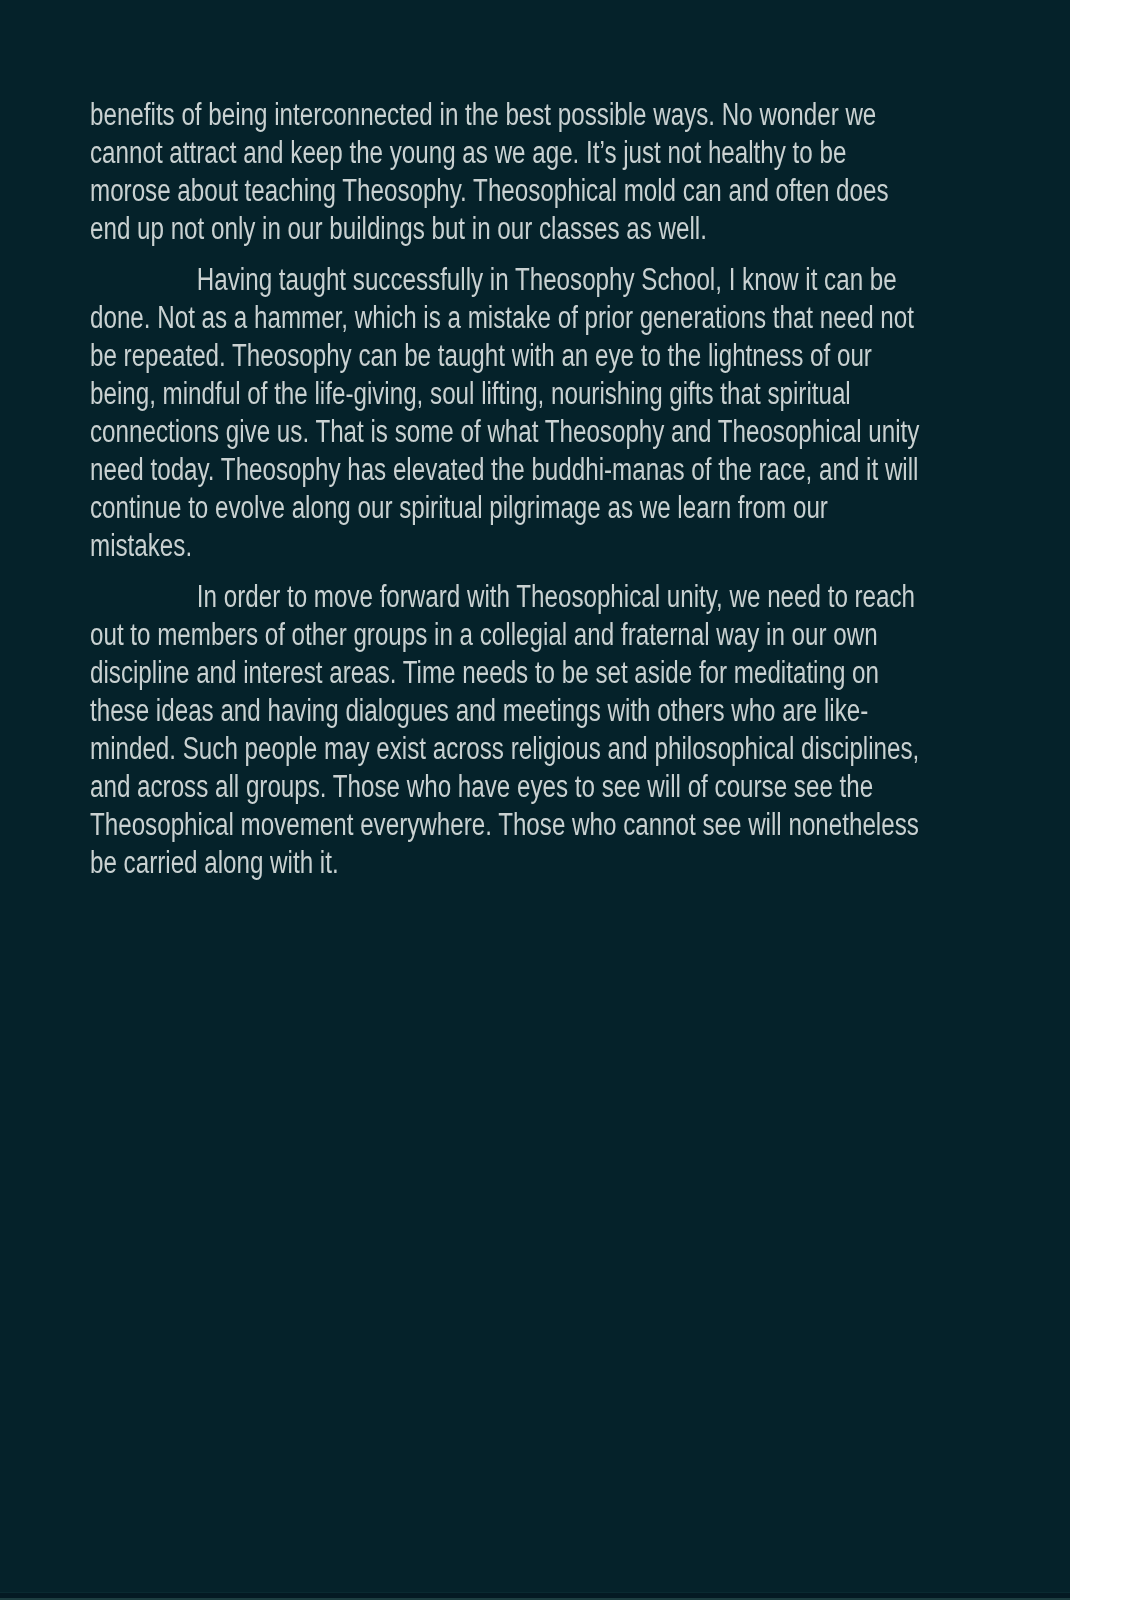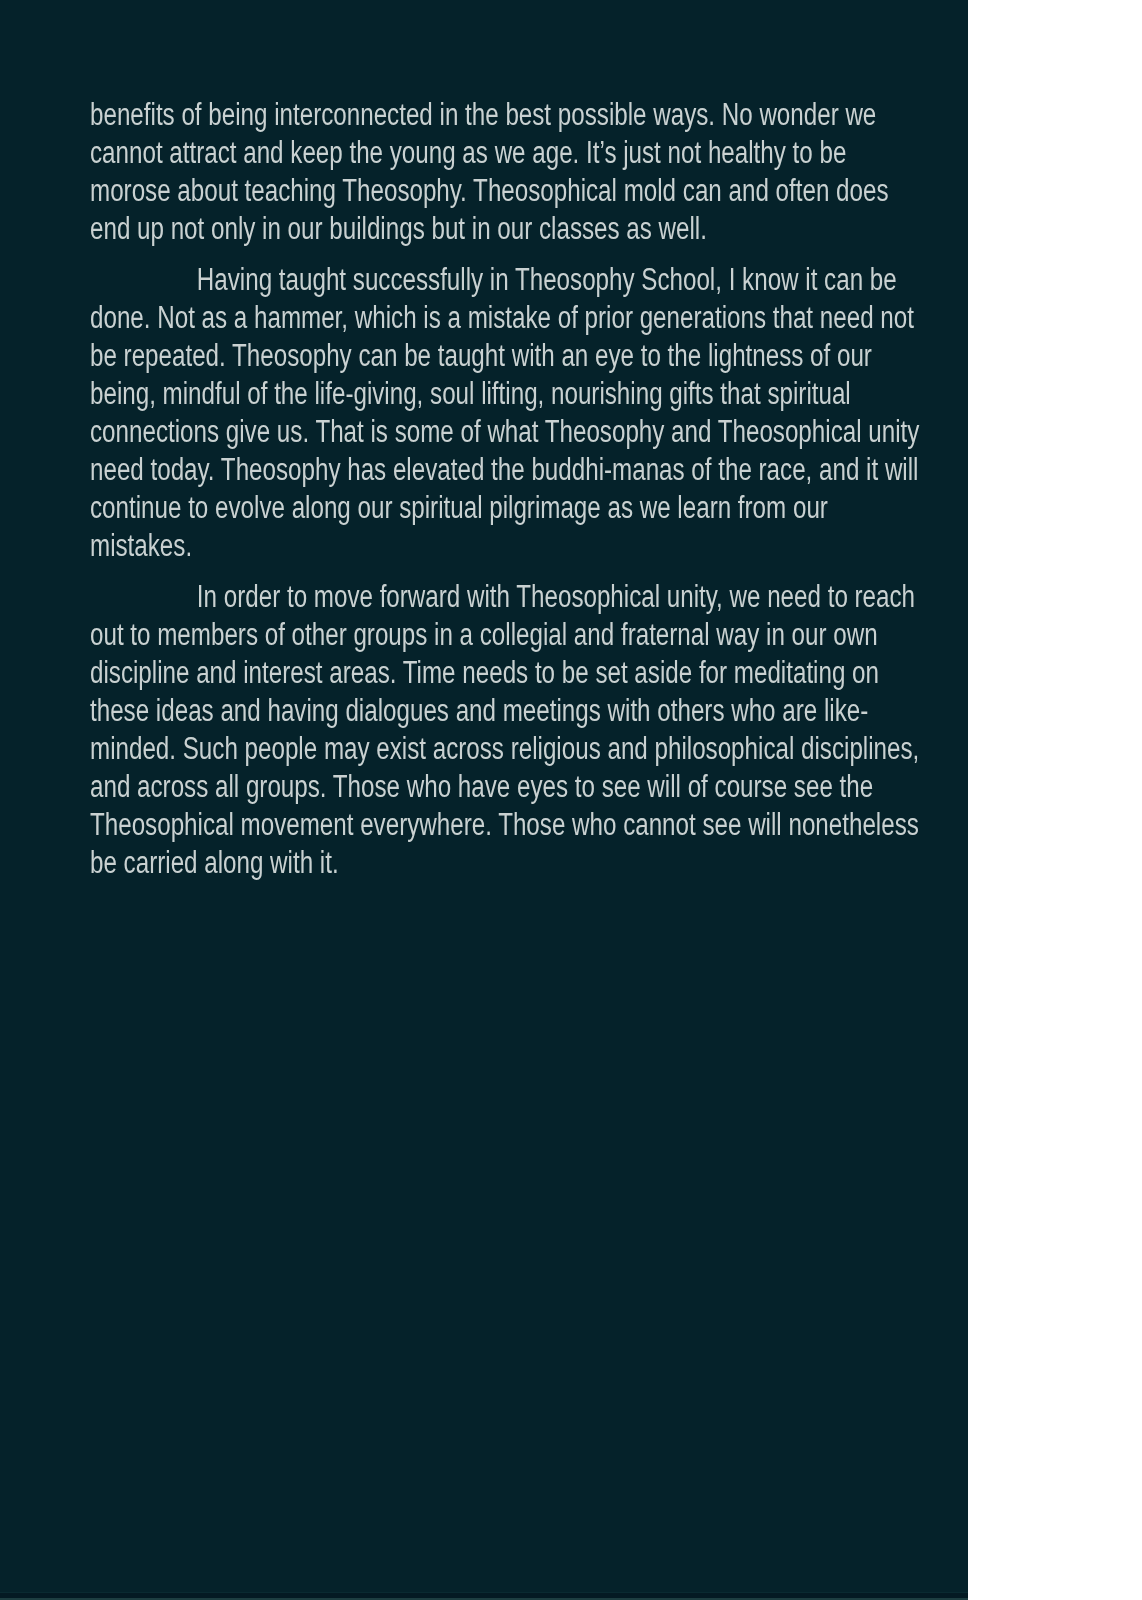--- a/index.html
+++ b/index.html
@@ -1,21 +1,21 @@
 <!DOCTYPE html>
 <html><head>
 <meta charset="utf-8">
 <style>
   html, body {
     margin: 0;
     padding: 0;
   }
   .page {
     position: relative;
-    width: 968px;
+    width: 1070px;
     height: 1600px;
     background: #05222a;
     overflow: hidden;
     font-family: "Liberation Sans", sans-serif;
   }
   .page-text {
     position: absolute;
     left: 90px;
     top: 96px;
     width: 1250px;            

